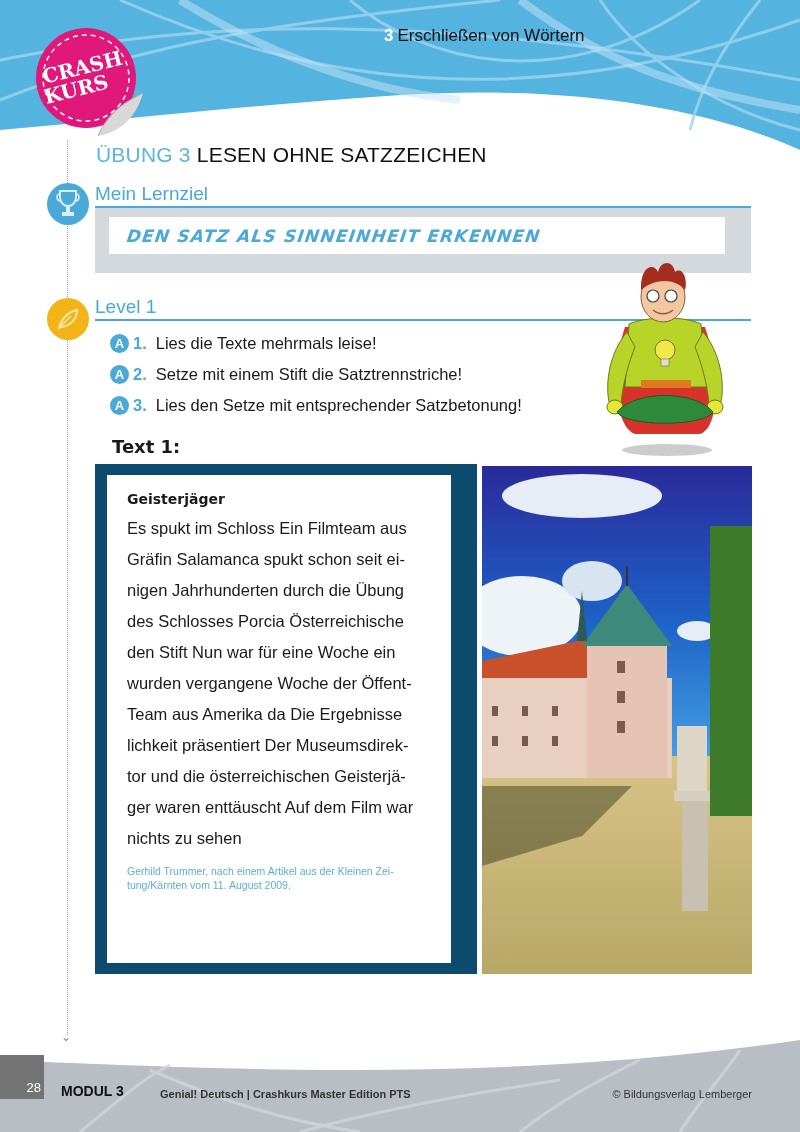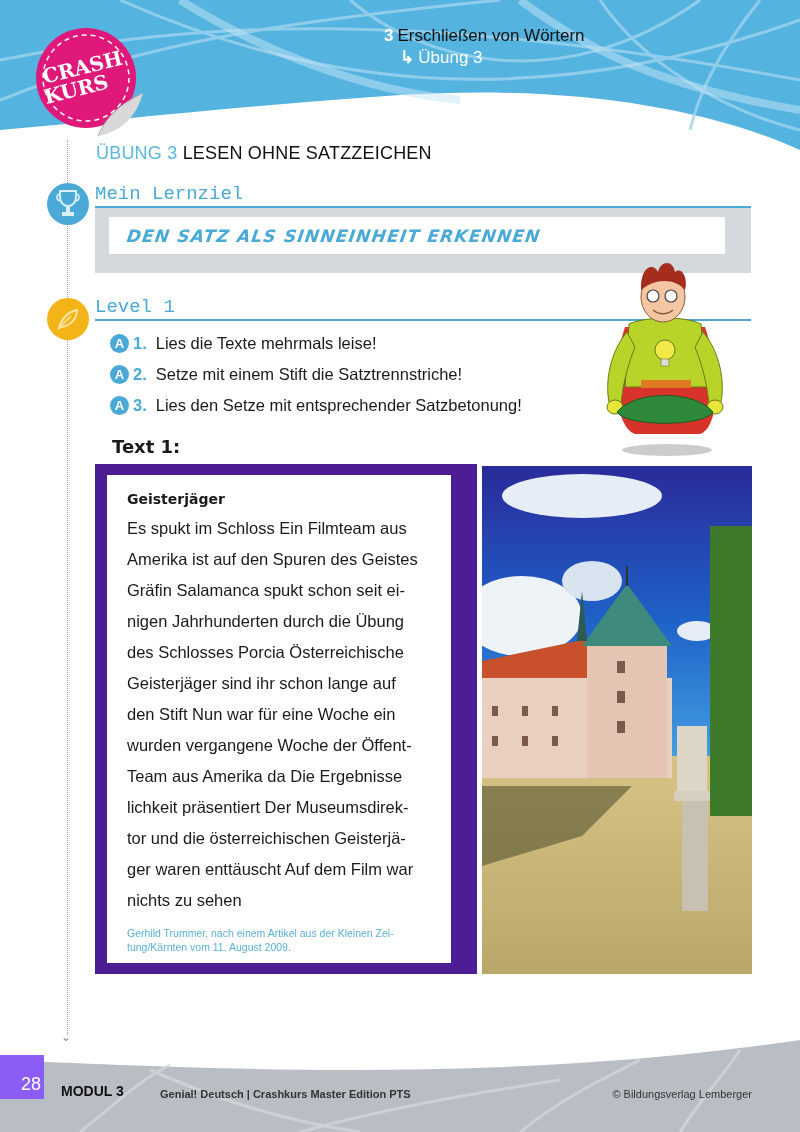--- a/index.html
+++ b/index.html
@@ -15,58 +15,58 @@
     .crumb-line2 .arrow { font-weight: bold; margin-right: 4px; }
 
     
     .sticker { position: absolute; left: 28px; top: 18px; width: 120px; height: 120px; }
 
     
     .guide { position: absolute; left: 67px; top: 140px; height: 895px; border-left: 1.5px dotted #999; }
     .guide-arrow { position: absolute; left: 61px; top: 1030px; font-size: 12px; color: #888; }
 
     
-    .title { position: absolute; left: 96px; top: 143px; font-family: "Liberation Sans", sans-serif; font-size: 18px; letter-spacing: 0.2px; }
+    .title { position: absolute; left: 96px; top: 143px; font-family: "Liberation Sans", sans-serif; font-size: 21px; letter-spacing: 0.2px; }
     .title .blue { color: #5bb8dd; }
     .title .dark { color: #111; }
 
     
-    .sec-head { position: absolute; left: 95px; font-family: Liberation Mono, monospace; font-size: 19px; color: #4aa9d6; }
+    .sec-head { position: absolute; left: 95px; font-family: Liberation Sans, sans-serif; font-size: 19px; color: #4aa9d6; }
     .sec-line { position: absolute; left: 95px; width: 656px; height: 2px; background: #4aa9d6; }
     .round-icon { position: absolute; width: 42px; height: 42px; border-radius: 50%; display: flex; align-items: center; justify-content: center; }
 
     .goal-box { position: absolute; left: 95px; top: 208px; width: 656px; height: 65px; background: #d4d9de; }
     .goal-inner { position: absolute; left: 14px; top: 9px; width: 616px; height: 37px; background: #fff; display: flex; align-items: center; padding-left: 18px; }
     .goal-text { font-family: "DejaVu Sans", sans-serif; font-weight: bold; font-style: italic; font-size: 17px; color: #4aa9d6; letter-spacing: 1.2px; text-transform: uppercase; transform: skewX(-8deg); }
 
     
     .tasks { position: absolute; left: 110px; top: 328px; }
     .task { display: flex; align-items: center; height: 31px; font-family: "Liberation Sans", sans-serif; font-size: 16.5px; }
     .badge { width: 19px; height: 19px; border-radius: 50%; background: #4aa9d6; color: #fff; font-size: 13px; font-weight: bold; display: flex; align-items: center; justify-content: center; margin-right: 4px; }
     .task-num { color: #4aa9d6; font-weight: bold; margin-right: 9px; }
 
     .text-label { position: absolute; left: 112px; top: 436px; font-family: "DejaVu Sans", sans-serif; font-weight: bold; font-size: 18px; }
 
     
-    .article-frame { position: absolute; left: 95px; top: 464px; width: 382px; height: 510px; background: #4c1d95; }
+    .article-frame { position: absolute; left: 95px; top: 464px; width: 382px; height: 510px; background: #0c4a6e; }
     .article { position: absolute; left: 12px; top: 11px; width: 344px; height: 488px; background: #fff; padding: 16px 18px 0 20px; }
     .article-title { font-family: "DejaVu Sans", sans-serif; font-weight: bold; font-size: 14px; margin-bottom: 6px; }
     .article-body { font-family: "Liberation Sans", sans-serif; font-size: 16.5px; line-height: 31px; color: #1a1a1a; }
     .article-body span { display: block; white-space: nowrap; }
     .article-source { margin-top: 10px; font-family: "Liberation Sans", sans-serif; font-size: 10.5px; line-height: 14px; color: #5ab0d6; }
 
     
     .photo { position: absolute; left: 482px; top: 466px; width: 270px; height: 508px; overflow: hidden; }
 
     
     .hero { position: absolute; left: 595px; top: 262px; width: 140px; height: 200px; }
 
     
     .footer-bg { position: absolute; left: 0; top: 1040px; width: 800px; height: 92px; }
-    .page-num { position: absolute; left: 0; top: 1055px; width: 44px; height: 44px; background: #8b5cf6; color: #fff; font-family: "Liberation Sans", sans-serif; font-size: 18px; display: flex; align-items: flex-end; justify-content: flex-end; padding: 0 3px 4px 0; }
+    .page-num { position: absolute; left: 0; top: 1055px; width: 44px; height: 44px; background: #737373; color: #fff; font-family: "Liberation Sans", sans-serif; font-size: 13px; display: flex; align-items: flex-end; justify-content: flex-end; padding: 0 3px 4px 0; }
     .modul { position: absolute; left: 61px; top: 1083px; font-family: "Liberation Sans", sans-serif; font-weight: bold; font-size: 14px; color: #111; }
     .series { position: absolute; left: 160px; top: 1088px; font-family: "Liberation Sans", sans-serif; font-size: 11px; color: #333; font-weight: bold; }
     .copyright { position: absolute; right: 48px; top: 1088px; font-family: "Liberation Sans", sans-serif; font-size: 11px; color: #333; }
   </style>
 </head>
 <body>
 
 <svg class="header-bg" viewBox="0 0 800 150" preserveAspectRatio="none">
   <path d="M0 0 H800 V150 C700 105 560 85 400 95 C250 105 120 120 0 130 Z" fill="#55b3e0"></path>
   <g stroke="#9fd4ee" stroke-width="3" fill="none" opacity="0.8">
@@ -88,23 +88,20 @@
   <circle cx="58" cy="60" r="43" fill="none" stroke="#fff" stroke-width="1.5" stroke-dasharray="5 4"></circle>
   <path d="M70 118 C80 95 95 85 115 75 C108 100 92 114 70 118 Z" fill="#d8d8d8"></path>
   <path d="M70 118 C80 95 95 85 115 75" fill="none" stroke="#aaa" stroke-width="1"></path>
   <text x="56" y="56" text-anchor="middle" font-family="DejaVu Serif, serif" font-weight="bold" font-size="20" fill="#fff" transform="rotate(-14 56 56)">CRASH</text>
   <text x="50" y="78" text-anchor="middle" font-family="DejaVu Serif, serif" font-weight="bold" font-size="20" fill="#fff" transform="rotate(-14 50 78)">KURS</text>
 </svg>
 
 <div class="crumb">
   <div class="crumb-line1">
     <span class="num">3</span><span>Erschließen von Wörtern</span>
-  </div>
-  <div class="crumb-line2">
-    <span class="arrow">↳</span><span>Übung 3</span>
   </div>
 </div>
 
 <div class="guide"></div>
 <div class="guide-arrow">⌄</div>
 
 <div class="title">
   <span class="blue">ÜBUNG 3</span>
   <span class="dark">LESEN OHNE SATZZEICHEN</span>
 </div>
@@ -171,25 +168,23 @@
   <path d="M58 48 C64 53 72 53 78 48" fill="none" stroke="#8a5a3a" stroke-width="1.3"></path>
 </svg>
 
 <div class="text-label">Text 1:</div>
 
 <div class="article-frame">
   <div class="article">
     <div class="article-title">Geisterjäger</div>
     <div class="article-body">
       <span>Es spukt im Schloss Ein Filmteam aus</span>
-      <span>Amerika ist auf den Spuren des Geistes</span>
       <span>Gräfin Salamanca spukt schon seit ei-</span>
       <span>nigen Jahrhunderten durch die Übung</span>
       <span>des Schlosses Porcia Österreichische</span>
-      <span>Geisterjäger sind ihr schon lange auf</span>
       <span>den Stift Nun war für eine Woche ein</span>
       <span>wurden vergangene Woche der Öffent-</span>
       <span>Team aus Amerika da Die Ergebnisse</span>
       <span>lichkeit präsentiert Der Museumsdirek-</span>
       <span>tor und die österreichischen Geisterjä-</span>
       <span>ger waren enttäuscht Auf dem Film war</span>
       <span>nichts zu sehen</span>
     </div>
     <div class="article-source">
       <div>Gerhild Trummer, nach einem Artikel aus der Kleinen Zei-</div>

